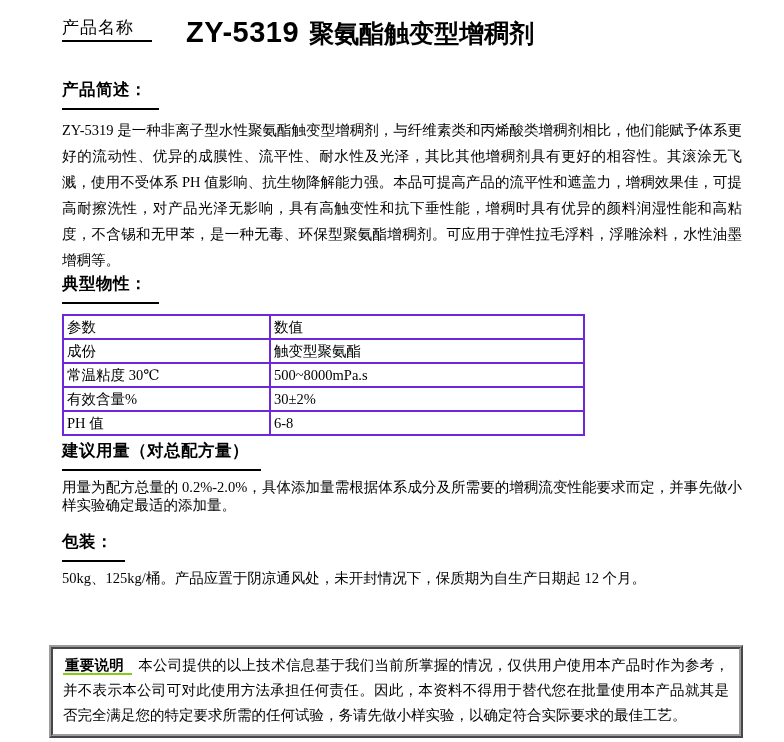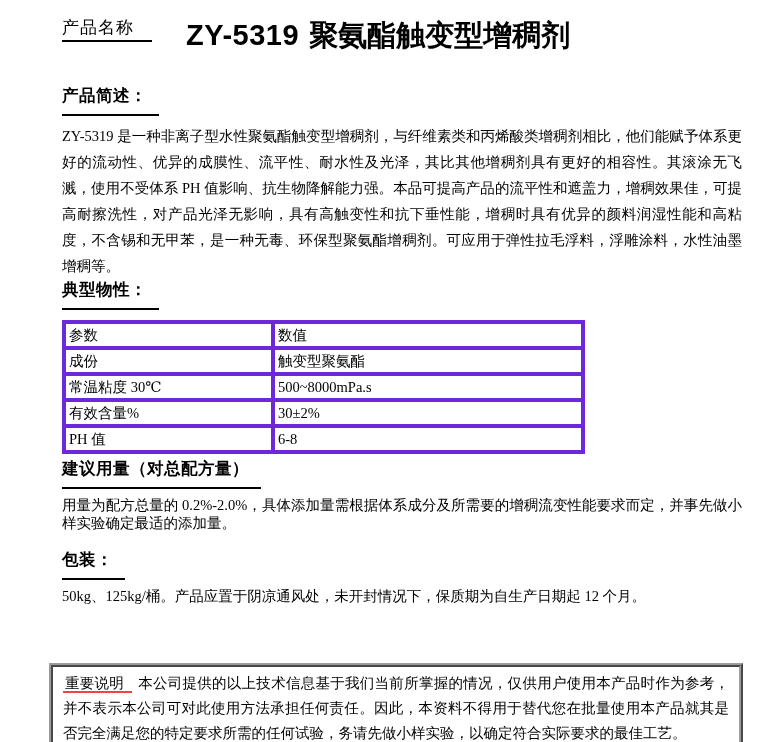--- a/index.html
+++ b/index.html
@@ -19,21 +19,21 @@
   .name-label {
     font-size: 17px;
     letter-spacing: 1px;
     border-bottom: 2px solid #000;
     padding-right: 18px;
     padding-bottom: 1px;
     white-space: nowrap;
   }
   .doc-title { margin-left: 34px; font-weight: bold; white-space: nowrap; }
   .title-code { font-family: "Liberation Sans", "DejaVu Sans", sans-serif; font-size: 29px; letter-spacing: 0.5px; }
-  .title-cn { font-size: 29px; margin-left: 6px; }
+  .title-cn { font-size: 25px; margin-left: 6px; }
   
   .heading {
     display: inline-block;
     font-size: 16.5px;
     font-weight: bold;
     letter-spacing: 0.5px;
     border-bottom: 2px solid #000;
     padding-right: 12px;
     padding-bottom: 7px;
     margin: 0;
@@ -51,21 +51,21 @@
   .body-text.tight { line-height: 18px; }
   
   table.props {
     border-collapse: collapse;
     table-layout: fixed;
     width: 523px;
     margin-top: 10px;
     border: 2px solid #7e7e6e;
   }
   table.props td {
-    border: 4px solid #6d28d9;
+    border: 2px solid #6d28d9;
     height: 22px;
     padding: 0 3px;
     font-size: 14.5px;
     vertical-align: middle;
     overflow: hidden;
     white-space: nowrap;
   }
   table.props td.c1 { width: 199px; }
   
   .notice {
@@ -73,22 +73,22 @@
     margin-left: -13px;
     margin-top: 58px;
     width: 694px;
     border: 4px ridge #9c9c9c;
     padding: 4px 10px 6px 10px;
     font-size: 14.5px;
     line-height: 25px;
     text-align: justify;
   }
   .notice-label {
-    font-weight: normal;
-    border-bottom: 2px solid #ef4444;
+    font-weight: bold;
+    border-bottom: 2px solid #84cc16;
     padding: 0 8px 0 2px;
     margin-right: 6px;
   }
 </style>
 </head>
 <body>
 
 <div class="page">
 
   <div class="title-row">

